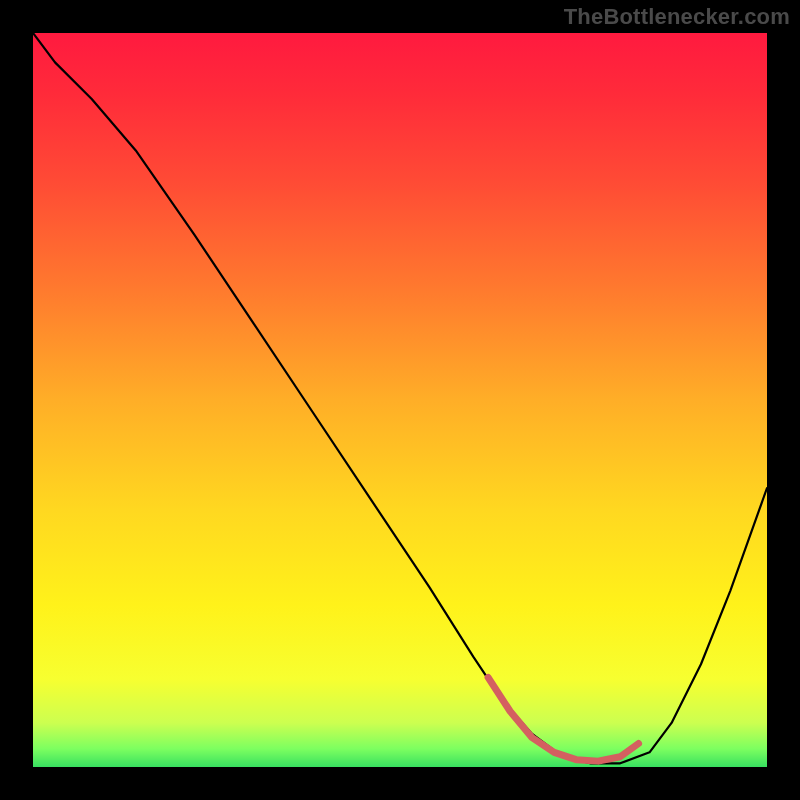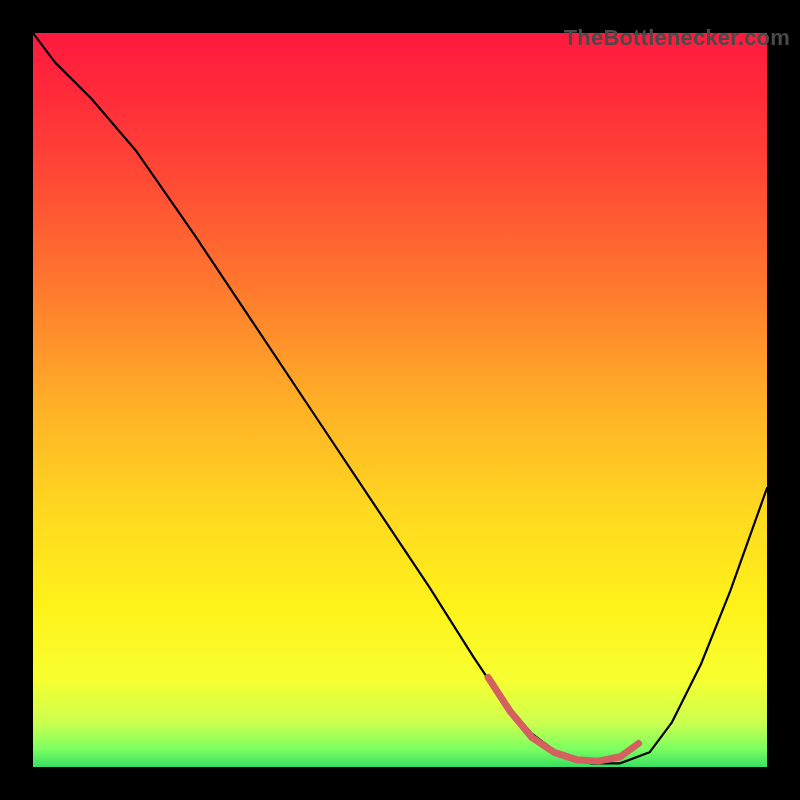--- a/index.html
+++ b/index.html
@@ -19,21 +19,20 @@
   }
   .watermark {
     position: absolute;
     top: 4px;
     right: 10px;
     font-size: 22px;
     font-weight: 600;
     color: #4a4a4a;
     letter-spacing: 0.2px;
     z-index: 10;
-    margin-top: 21px;
   }
   .plot-wrap {
     position: absolute;
     left: 33px;
     top: 33px;
     width: 734px;
     height: 734px;
     background: #000;
   }
   svg {

